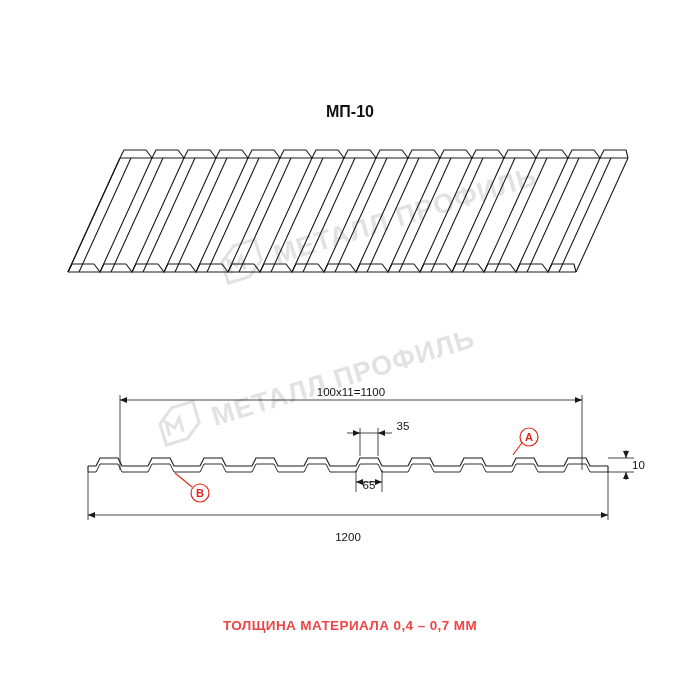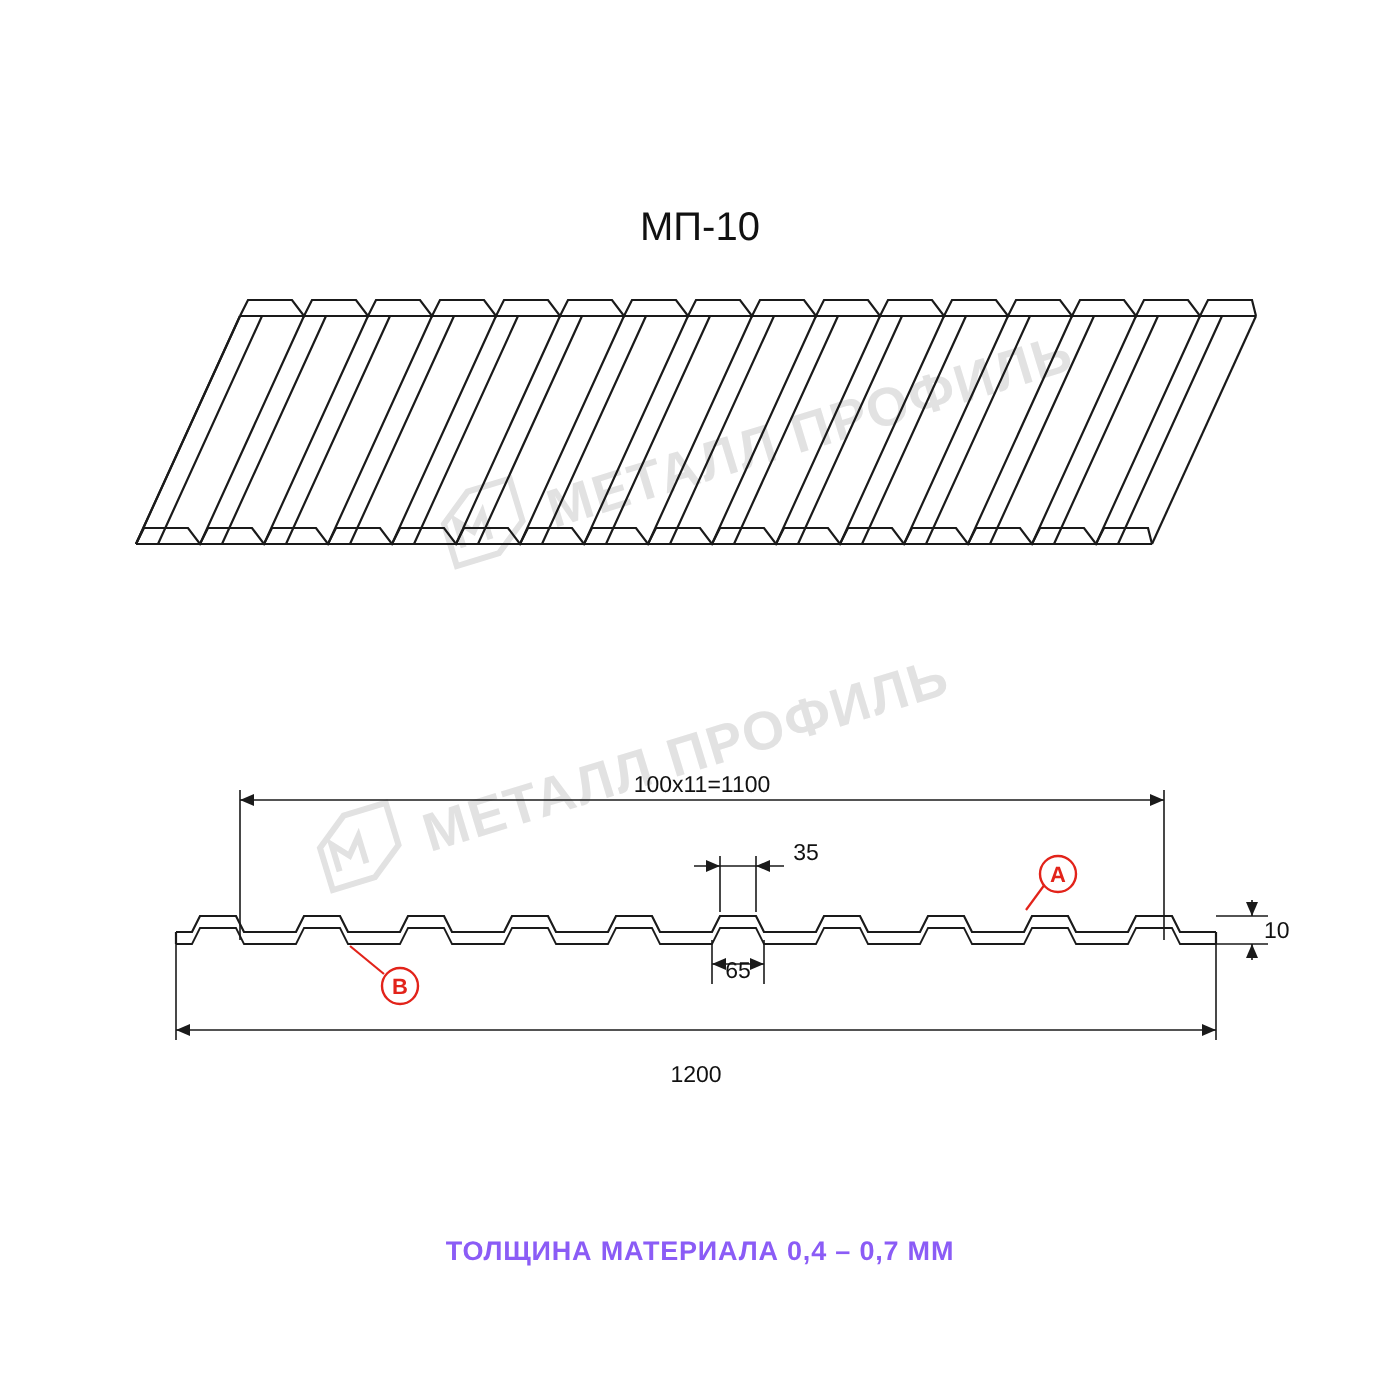--- a/index.html
+++ b/index.html
@@ -30,34 +30,34 @@
     font-weight: bold;
     letter-spacing: 0.5px;
     color: #111111;
   }
   .subtitle {
     position: absolute;
     top: 103px;
     left: 0;
     width: 700px;
     text-align: center;
-    font-size: 20px;
-    font-weight: normal;
+    font-size: 16px;
+    font-weight: bold;
     color: #111111;
   }
   .footnote {
     position: absolute;
     top: 618px;
     left: 0;
     width: 700px;
     text-align: center;
     font-size: 13.5px;
     font-weight: bold;
     letter-spacing: 0.4px;
-    color: #8b5cf6;
+    color: #ef4444;
   }
   .svg-layer {
     position: absolute;
     top: 0;
     left: 0;
   }
   .wm-text {
     font-family: "Liberation Sans", sans-serif;
     font-weight: bold;
     font-size: 27px;

